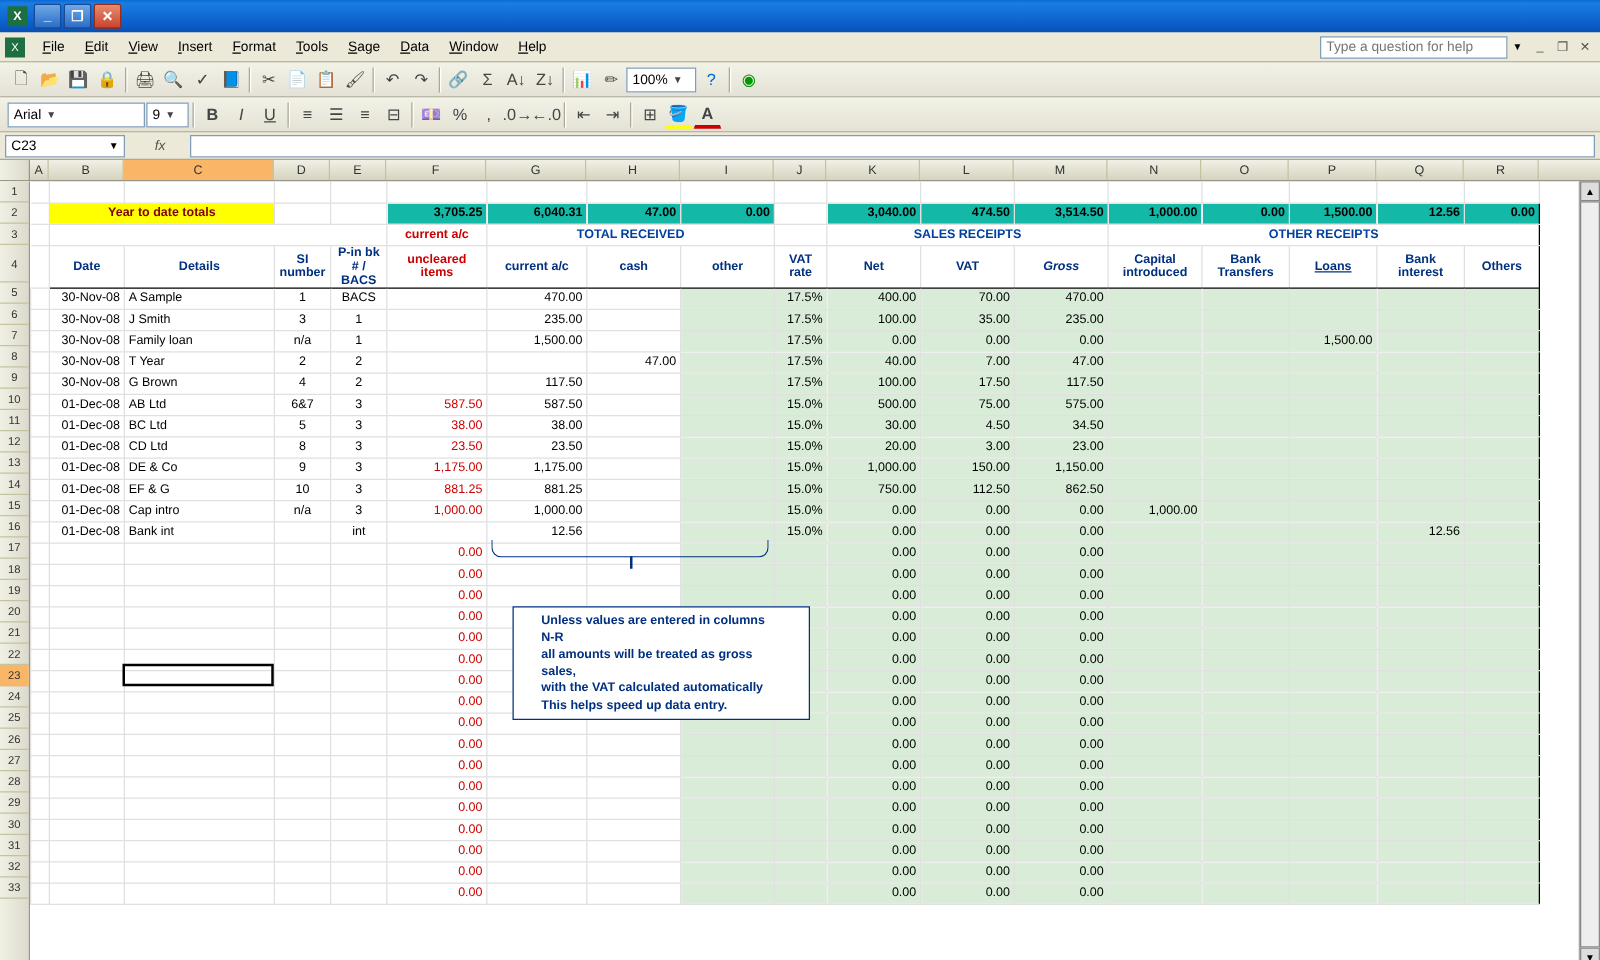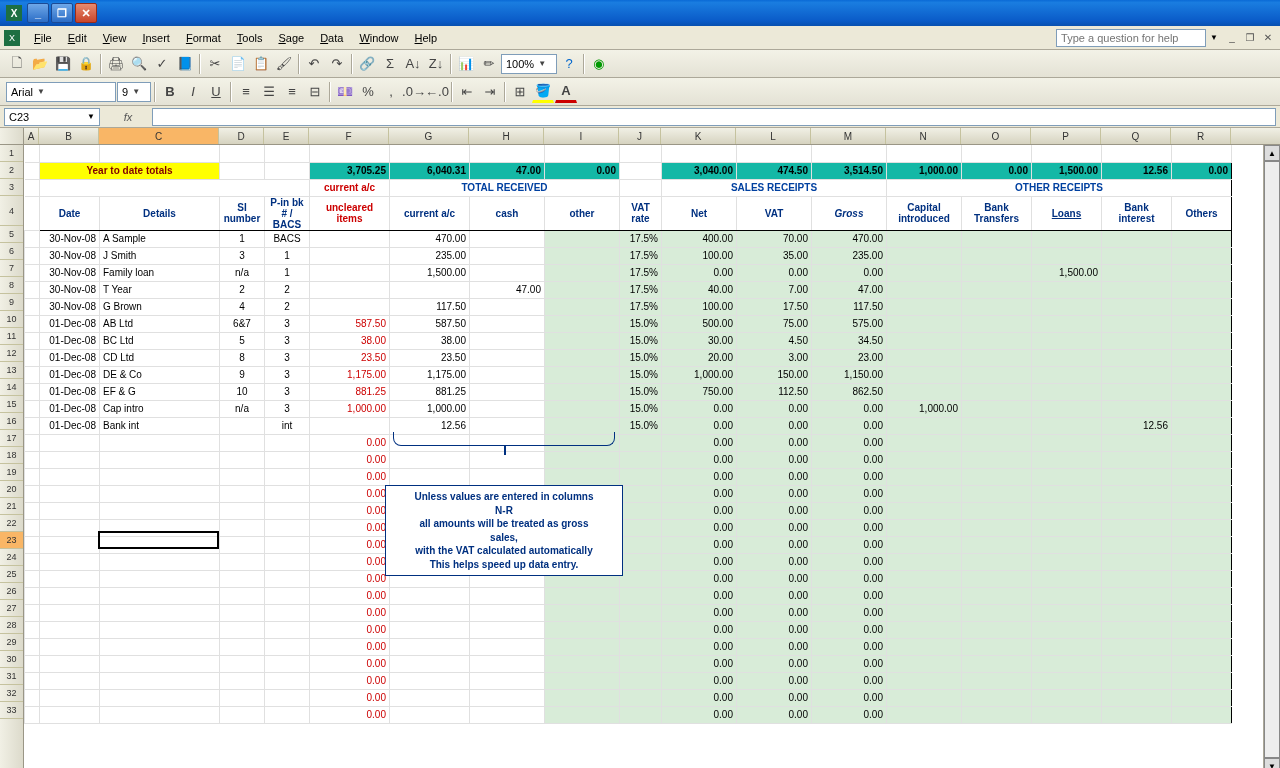--- a/index.html
+++ b/index.html
@@ -65,21 +65,21 @@
   .dataarea td.white { background: #fff; }
   .redtxt { color: #c00; }
   .bord-t { border-top: 1px solid #000 !important; }
   .bord-l { border-left: 1px solid #000 !important; }
   .bord-r { border-right: 1px solid #000 !important; }
   .bord-b { border-bottom: 1px solid #000 !important; }
   
   .selcell { position: absolute; border: 2px solid #000; background: transparent; pointer-events: none; }
   
   
-  .callout { position: absolute; border: 1.5px solid #003080; background: #fff; color: #003080; font-weight: bold; font-size: 10px; padding: 4px 22px; text-align: center; line-height: 1.35; }
+  .callout { position: absolute; border: 1.5px solid #003080; background: #fff; color: #003080; font-weight: bold; font-size: 10px; padding: 4px 22px; line-height: 1.35; margin-left: 25px; }
   .bracket { position: absolute; border: 1.5px solid #003080; border-top: none; border-bottom-left-radius: 8px; border-bottom-right-radius: 8px; height: 14px; }
   .bracket:after { content: ""; position: absolute; left: 50%; bottom: -10px; width: 1.5px; height: 10px; background: #003080; }
   .sbtn { width: 16px; height: 16px; background: #ddd; border: 1px solid #888; display: flex; align-items: center; justify-content: center; font-size: 8px; cursor: pointer; }
   .strack { flex: 1; height: 16px; background: #eee; border: 1px solid #888; }
   
   
   .vscroll { position: absolute; right: 0; top: 17px; bottom: 0; width: 17px; background: #eee; border-left: 1px solid #aca899; display: flex; flex-direction: column; }
   .vscroll .sbtn { width: 16px; }
   .vscroll .strack { flex: 1; width: auto; }
 </style>

